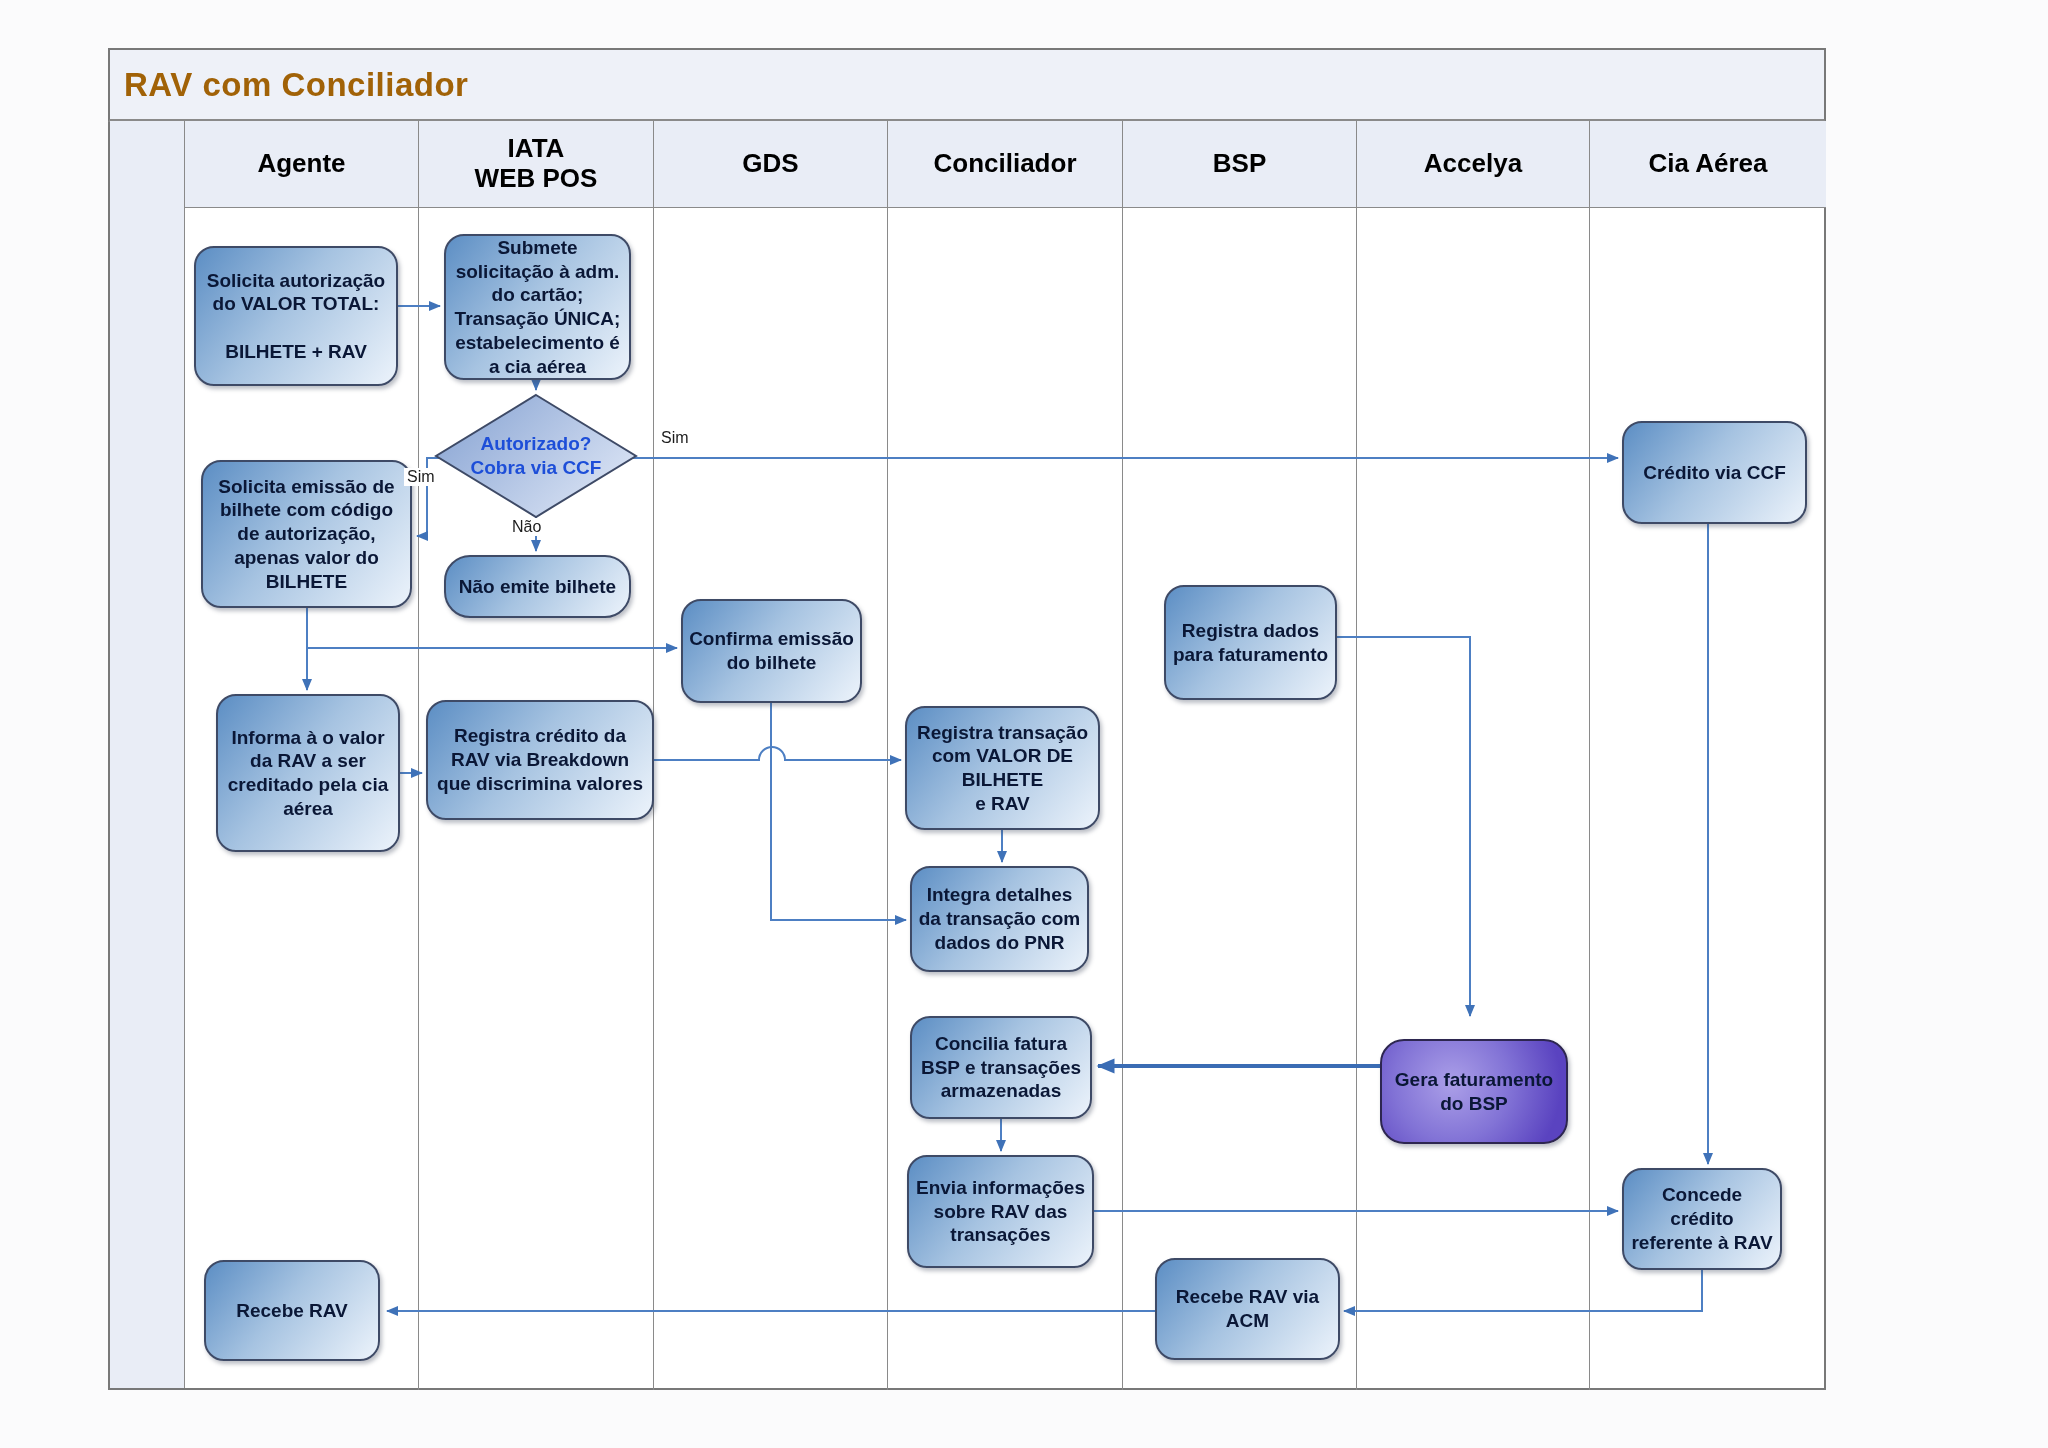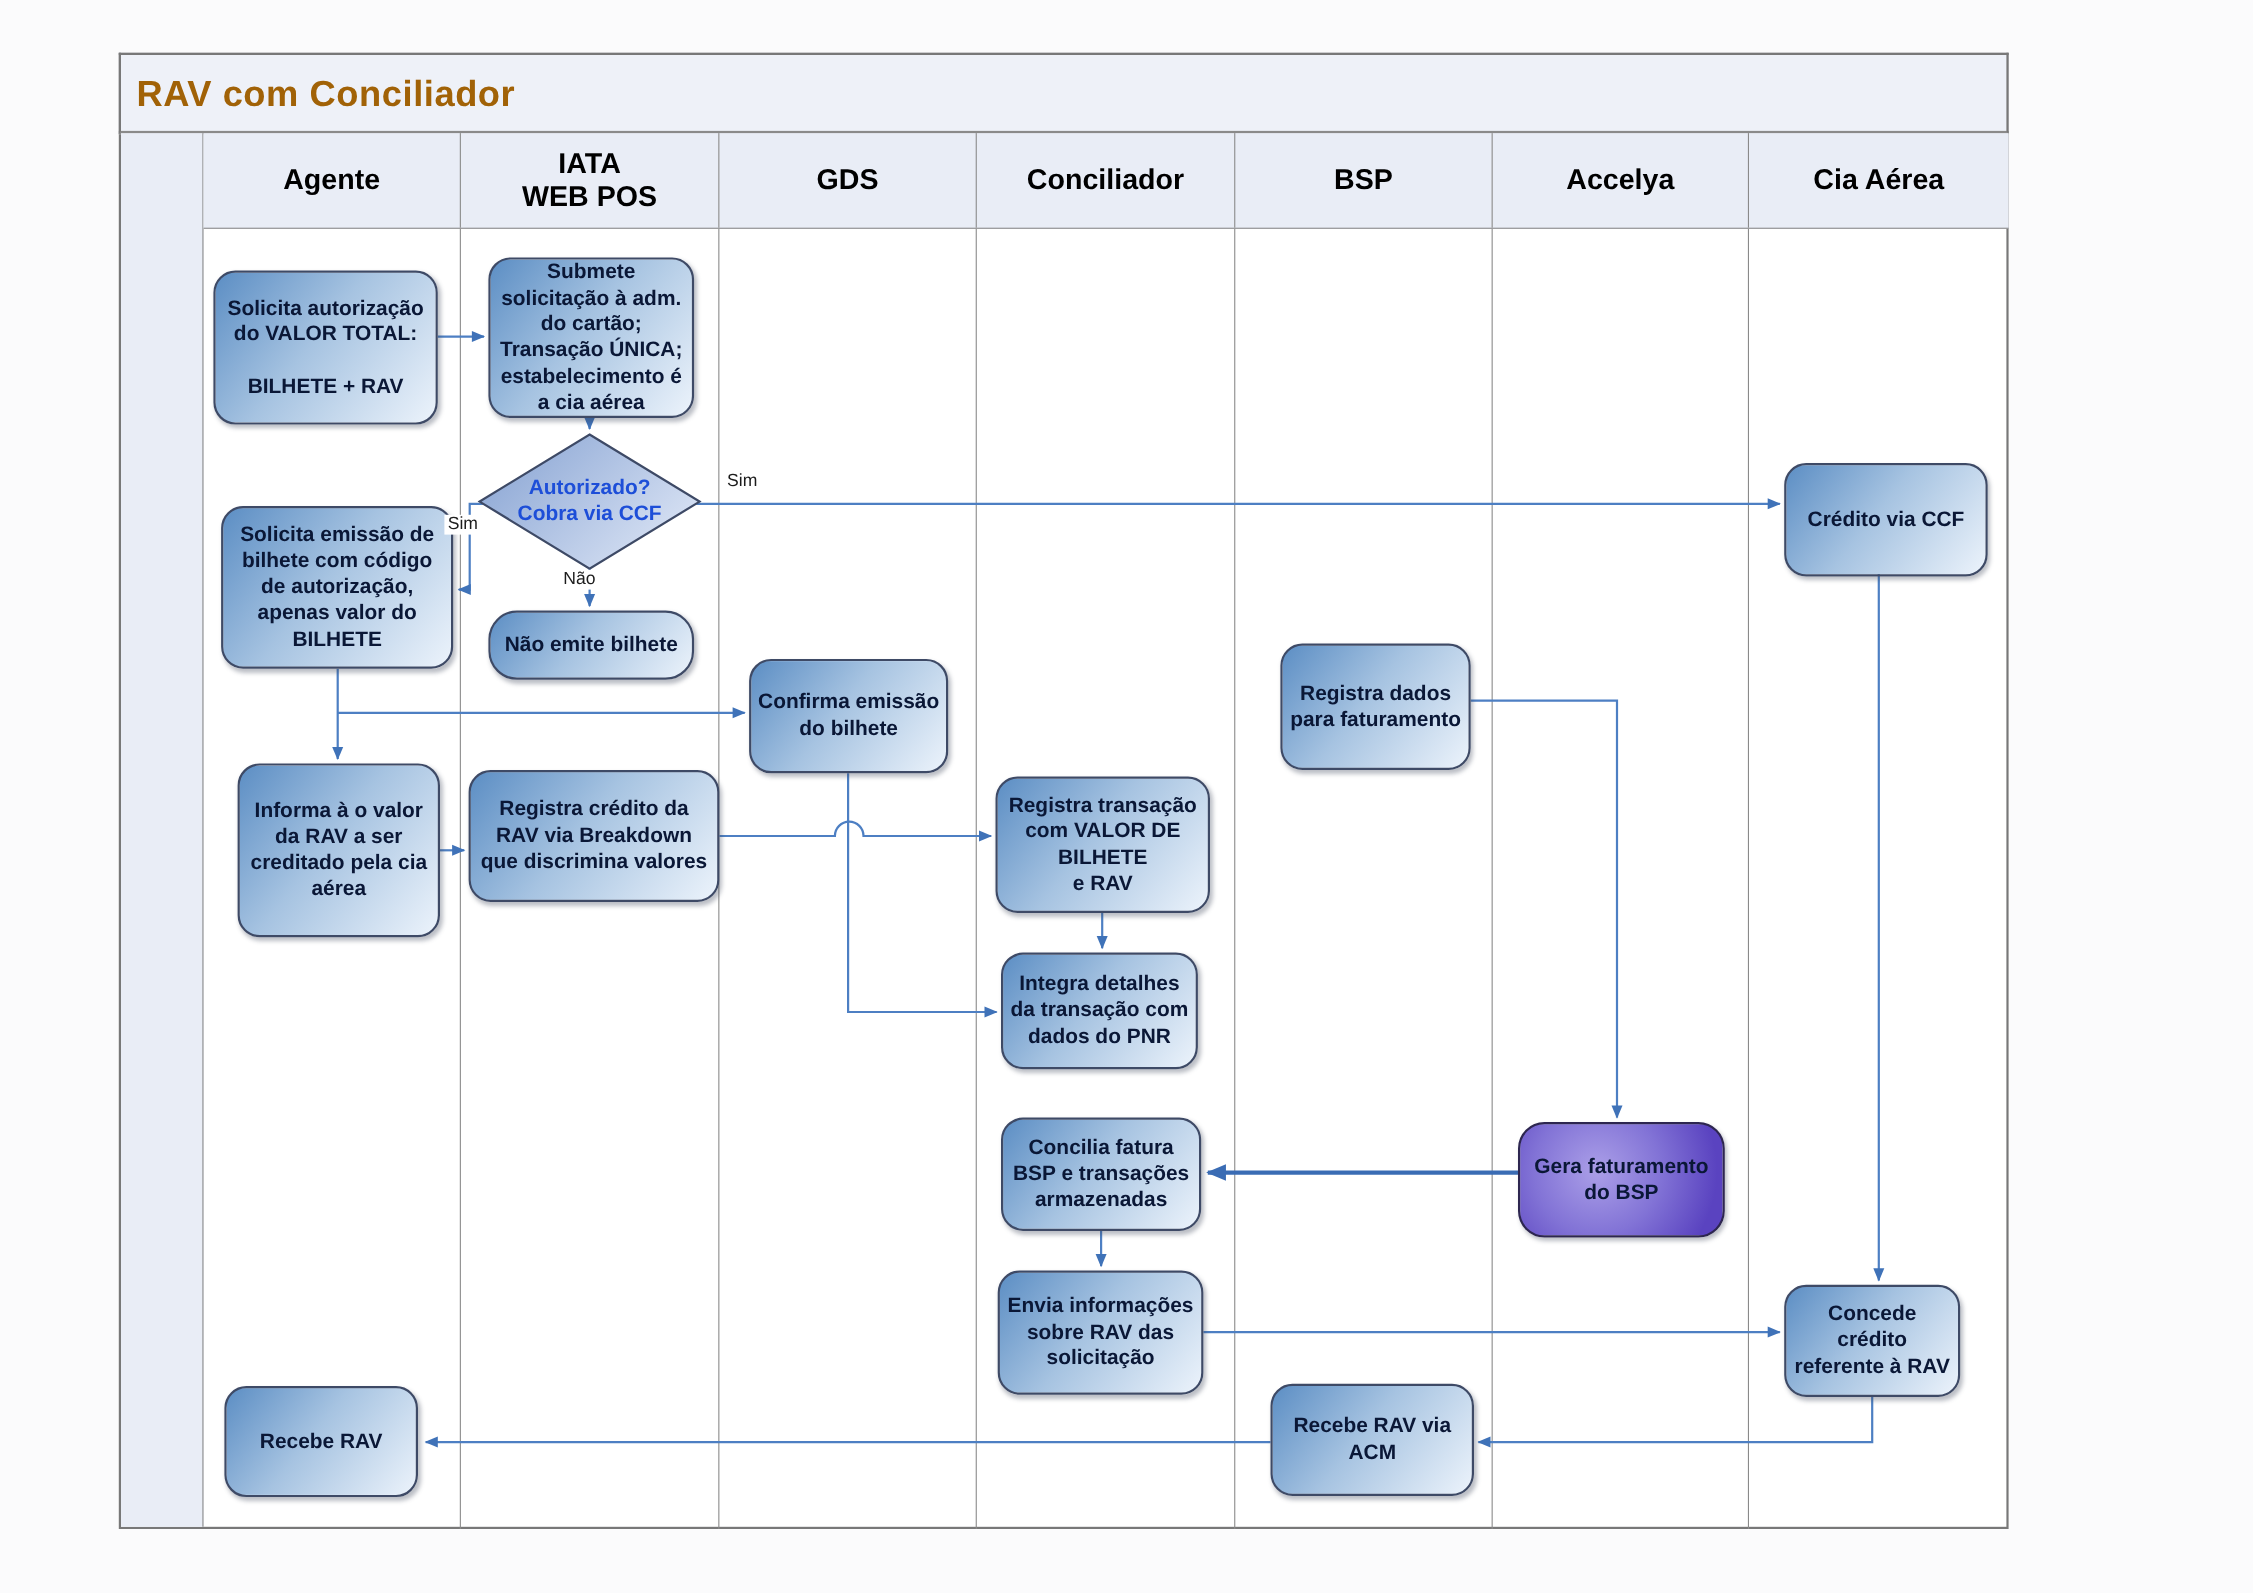--- a/index.html
+++ b/index.html
@@ -11,21 +11,21 @@
   .headrow{position:absolute;left:185px;top:121px;width:1641px;height:87px;display:flex;background:#e9edf6;border-bottom:1px solid #8a8a8a;box-sizing:border-box;}
   .hcell{flex:none;display:flex;align-items:center;justify-content:center;text-align:center;font-weight:bold;font-size:26px;color:#000;border-right:1px solid #8a8a8a;box-sizing:border-box;white-space:pre-line;line-height:1.15;}
   .hcell:last-child{border-right:none;}
   .divider{position:absolute;top:208px;height:1182px;width:1px;background:#8a8a8a;}
   .node{position:absolute;display:flex;align-items:center;justify-content:center;text-align:center;
         font-weight:bold;font-size:19px;line-height:1.25;color:#0a1736;white-space:pre-line;
         border:2px solid #3e4a66;border-radius:20px;box-sizing:border-box;padding:4px;
         background:linear-gradient(128deg,#5c8ec4 0%,#a6c3e1 45%,#ecf3fb 100%);
         box-shadow:2px 3px 4px rgba(60,70,90,.35);}
   .node.stadium{border-radius:26px;}
-  .node.purple{background:radial-gradient(circle at 38% 42%,#ab9fe8 0%,#8273d6 45%,#5a43c0 85%);border-color:#2d2650;border-radius:24px;}
+  .node.purple{background:radial-gradient(circle at 38% 42%,#ab9fe8 0%,#8273d6 45%,#5a43c0 85%);border-color:#2d2650;border-radius:24px;margin-top:19px;}
   .diamond{position:absolute;left:434px;top:393px;width:204px;height:126px;}
   .diamond svg{position:absolute;left:0;top:0;}
   .diamond .dlabel{position:absolute;left:0;top:0;width:100%;height:100%;display:flex;align-items:center;justify-content:center;text-align:center;font-weight:bold;font-size:19px;line-height:1.25;color:#1d4ed8;white-space:pre-line;}
   .elabel{position:absolute;font-size:16px;color:#1c1c1c;background:#ffffff;padding:0 3px;line-height:1.1;}
   svg.connectors{position:absolute;left:0;top:0;pointer-events:none;}
 </style>
 </head>
 <body>
 
 <div class="stage">
@@ -136,21 +136,21 @@
 dados do PNR</div>
   <div class="node" style="left:1164px;top:585px;width:173px;height:115px">Registra dados
 para faturamento</div>
   <div class="node purple" style="left:1380px;top:1020px;width:188px;height:105px">Gera faturamento
 do BSP</div>
   <div class="node" style="left:910px;top:1016px;width:182px;height:103px">Concilia fatura
 BSP e transações
 armazenadas</div>
   <div class="node" style="left:907px;top:1155px;width:187px;height:113px">Envia informações
 sobre RAV das
-solicitação</div>
+transações</div>
   <div class="node" style="left:1622px;top:421px;width:185px;height:103px">Crédito via CCF</div>
   <div class="node" style="left:1622px;top:1168px;width:160px;height:102px">Concede
 crédito
 referente à RAV</div>
   <div class="node" style="left:1155px;top:1258px;width:185px;height:102px">Recebe RAV via
 ACM</div>
   <div class="node" style="left:204px;top:1260px;width:176px;height:101px">Recebe RAV</div>
 
   <div class="elabel" style="left:658px;top:429px">Sim</div>
   <div class="elabel" style="left:404px;top:468px">Sim</div>

